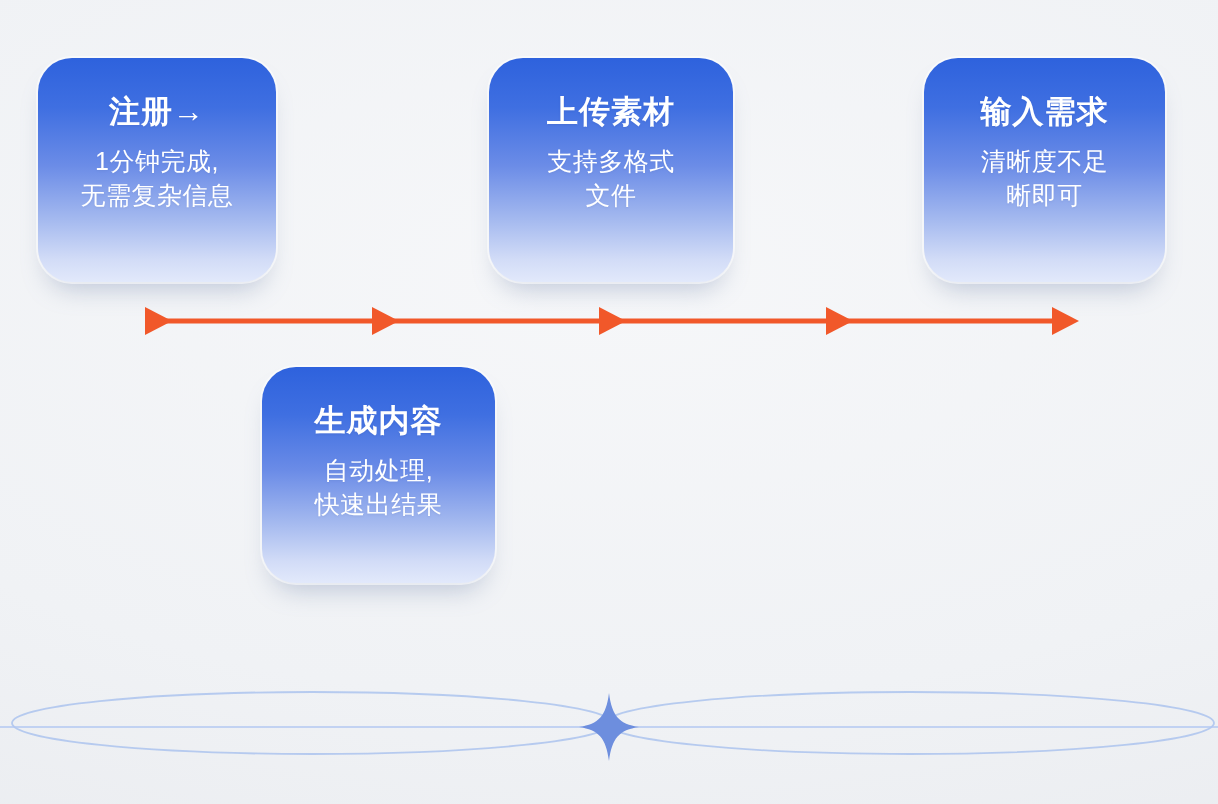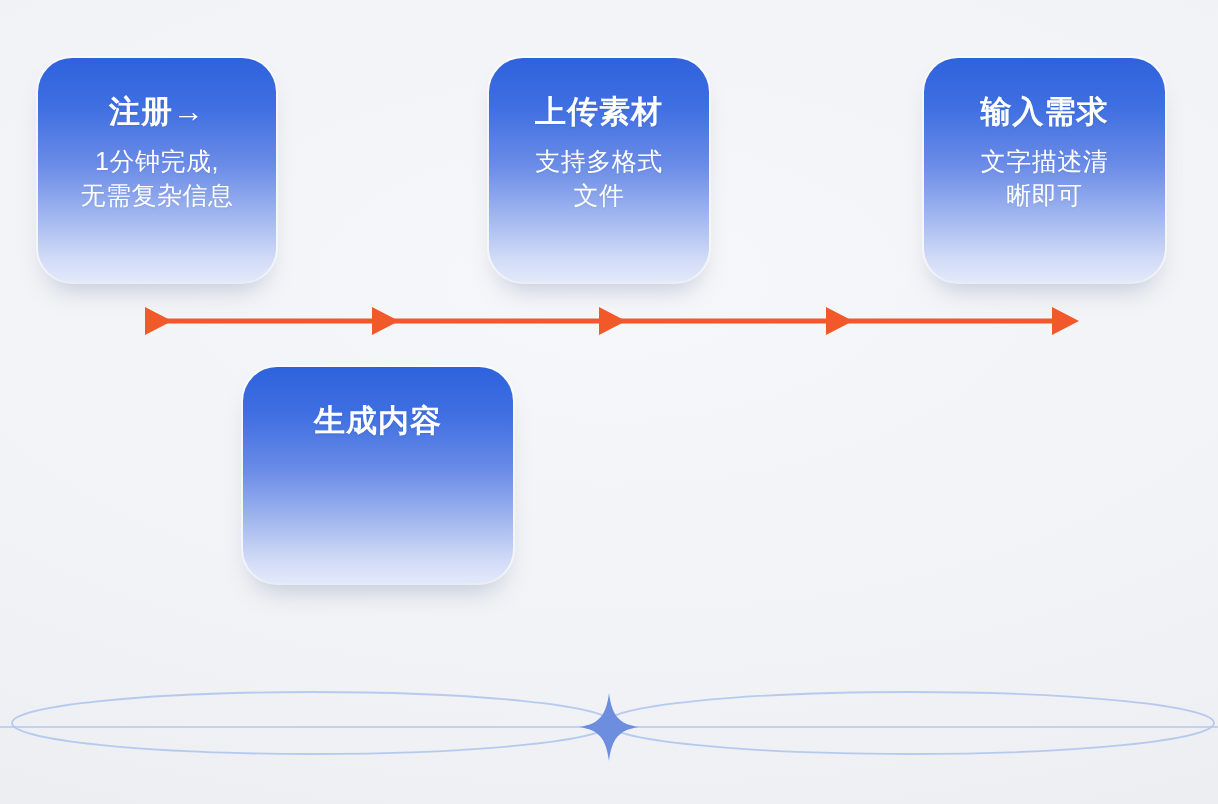--- a/index.html
+++ b/index.html
@@ -63,34 +63,36 @@
 <body>
 
 <div id="canvas">
 
   <div class="card" style="left:38px; top:58px; width:238px; height:224px;">
     <div class="card-title">注册→</div>
     <div class="card-desc">1分钟完成,
 无需复杂信息</div>
   </div>
 
-  <div class="card" style="left:243px; top:367px; width:270px; height:216px;align-items:center;">
+  <div class="card" style="left:262px; top:367px; width:233px; height:216px;align-items:center;">
     <div class="card-title">生成内容</div>
+    <div class="card-desc">自动处理,
+快速出结果</div>
   </div>
 
-  <div class="card" style="left:489px; top:58px; width:220px; height:224px;">
+  <div class="card" style="left:489px; top:58px; width:244px; height:224px;">
     <div class="card-title">上传素材</div>
     <div class="card-desc">支持多格式
 文件</div>
   </div>
 
 
   <div class="card" style="left:924px; top:58px; width:241px; height:224px;">
     <div class="card-title">输入需求</div>
-    <div class="card-desc">文字描述清
+    <div class="card-desc">清晰度不足
 晰即可</div>
   </div>
 
   <svg id="overlay" width="1218" height="804" viewBox="0 0 1218 804">
 
     <g>
       <line x1="150" y1="321" x2="1072" y2="321" stroke="#F1582A" stroke-width="5"></line>
       <polygon points="145,307 145,335 172,321" fill="#F1582A"></polygon>
       <polygon points="372,307 372,335 399,321" fill="#F1582A"></polygon>
       <polygon points="599,307 599,335 626,321" fill="#F1582A"></polygon>

